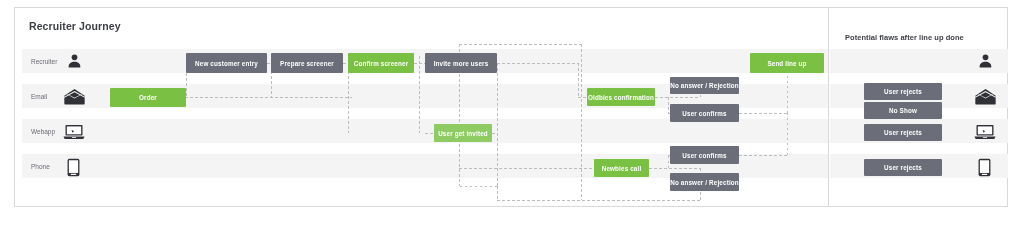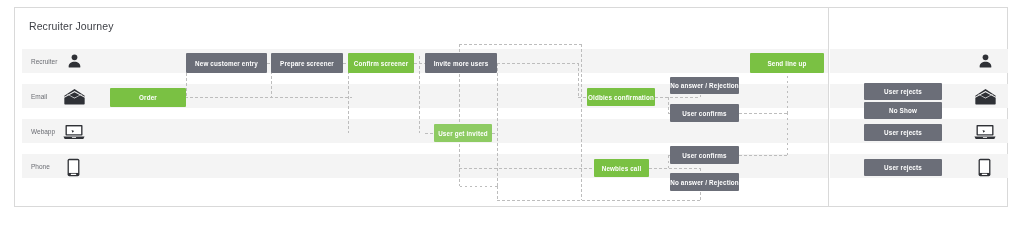--- a/index.html
+++ b/index.html
@@ -27,21 +27,21 @@
   .vdivider{
     position:absolute;
     left:828px; top:8px;
     width:1px; height:198px;
     background:#d9d9d9;
   }
   .title{
     position:absolute;
     left:29px; top:20px;
     font-size:10.5px;
-    font-weight:normal;
+    font-weight:bold;
     color:#3d3f45;
     letter-spacing:.1px;
     white-space:nowrap;
   }
   .panel-title{
     position:absolute;
     left:845px; top:33px;
     font-size:7.5px;
     font-weight:bold;
     color:#3d3f45;
@@ -97,20 +97,21 @@
 </style>
 </head>
 <body>
 
 <div id="stage">
 
   <div class="frame"></div>
   <div class="vdivider"></div>
 
   <div class="title">Recruiter Journey</div>
+  <div class="panel-title">Potential flaws after line up done</div>
 
   <div class="band left" style="top:49px;"></div>
   <div class="band left" style="top:84px;"></div>
   <div class="band left" style="top:119px;"></div>
   <div class="band left" style="top:154px;"></div>
 
   <div class="band right" style="top:49px;"></div>
   <div class="band right" style="top:84px;"></div>
   <div class="band right" style="top:119px;"></div>
   <div class="band right" style="top:154px;"></div>

